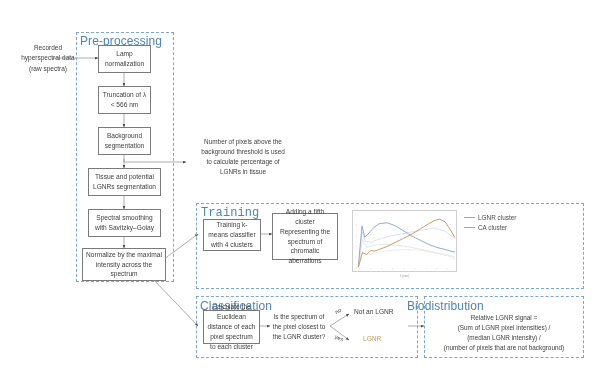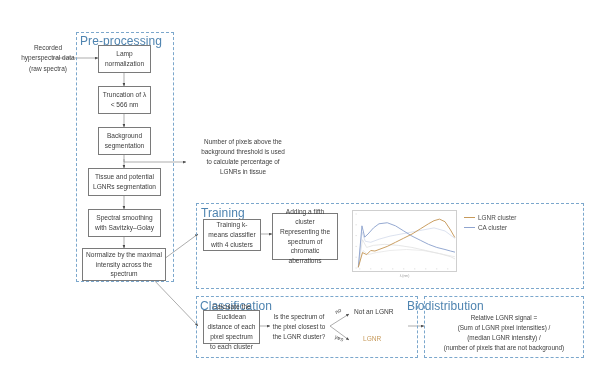--- a/index.html
+++ b/index.html
@@ -143,21 +143,21 @@
   <div class="pbox" style="left:82px;top:248px;width:84px;height:33px;">Normalize by the
 maximal intensity across
 the spectrum</div>
 
   <div class="note" style="left:184px;top:137px;width:118px;">Number of pixels above the
 background threshold  is used
 to calculate percentage of
 LGNRs in tissue</div>
 
   <div class="group" style="left:196px;top:203px;width:388px;height:86px;"></div>
-  <div class="group-title" style="left:201px;top:206px;">Training</div>
+  <div class="group-title" style="left:201px;top:206px;font-family:Liberation Mono, monospace;">Training</div>
 
   <div class="pbox" style="left:203px;top:219px;width:58px;height:32px;">Training k-means
 classifier
 with 4 clusters</div>
   <div class="pbox" style="left:272px;top:213px;width:66px;height:47px;">Adding a fifth cluster
 Representing the
 spectrum of
 chromatic
 aberrations</div>
 

